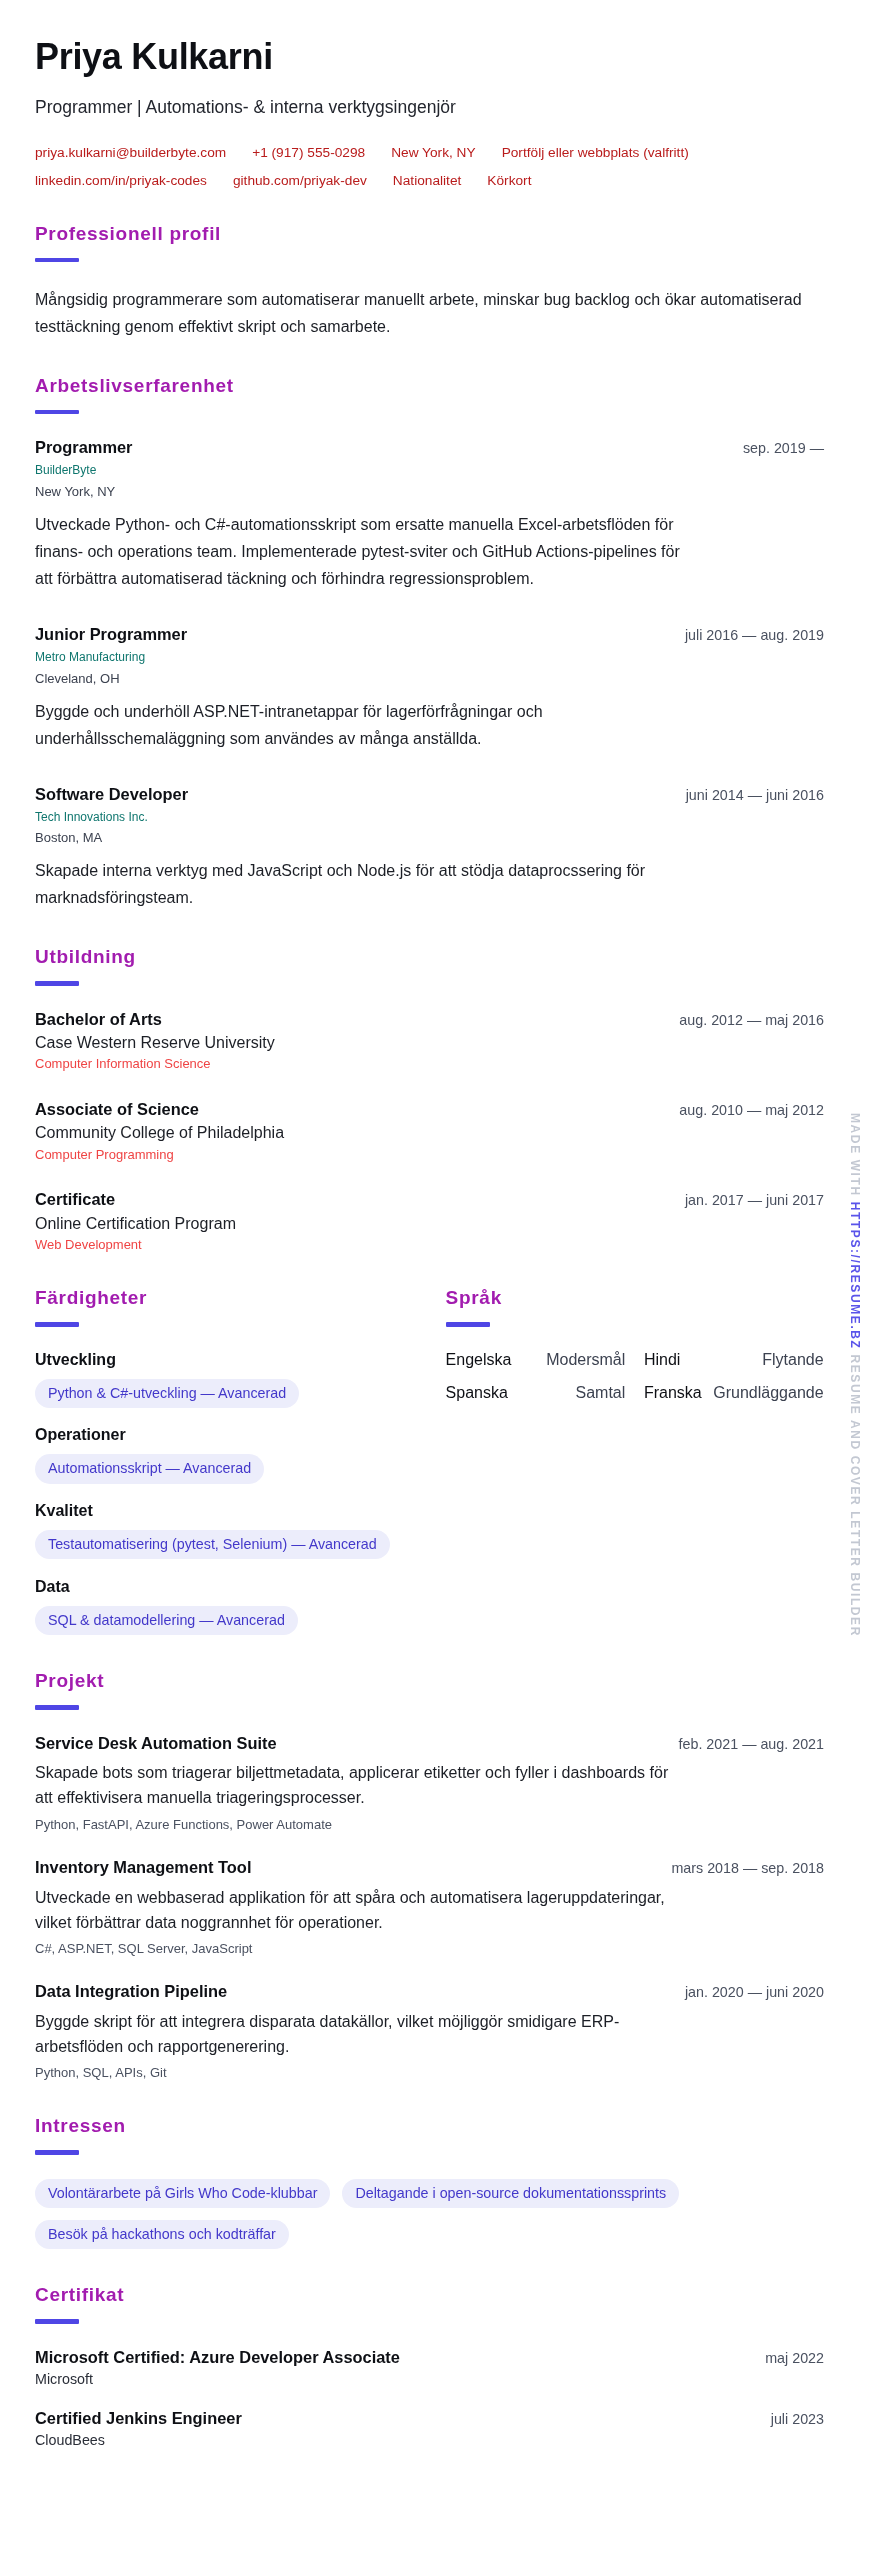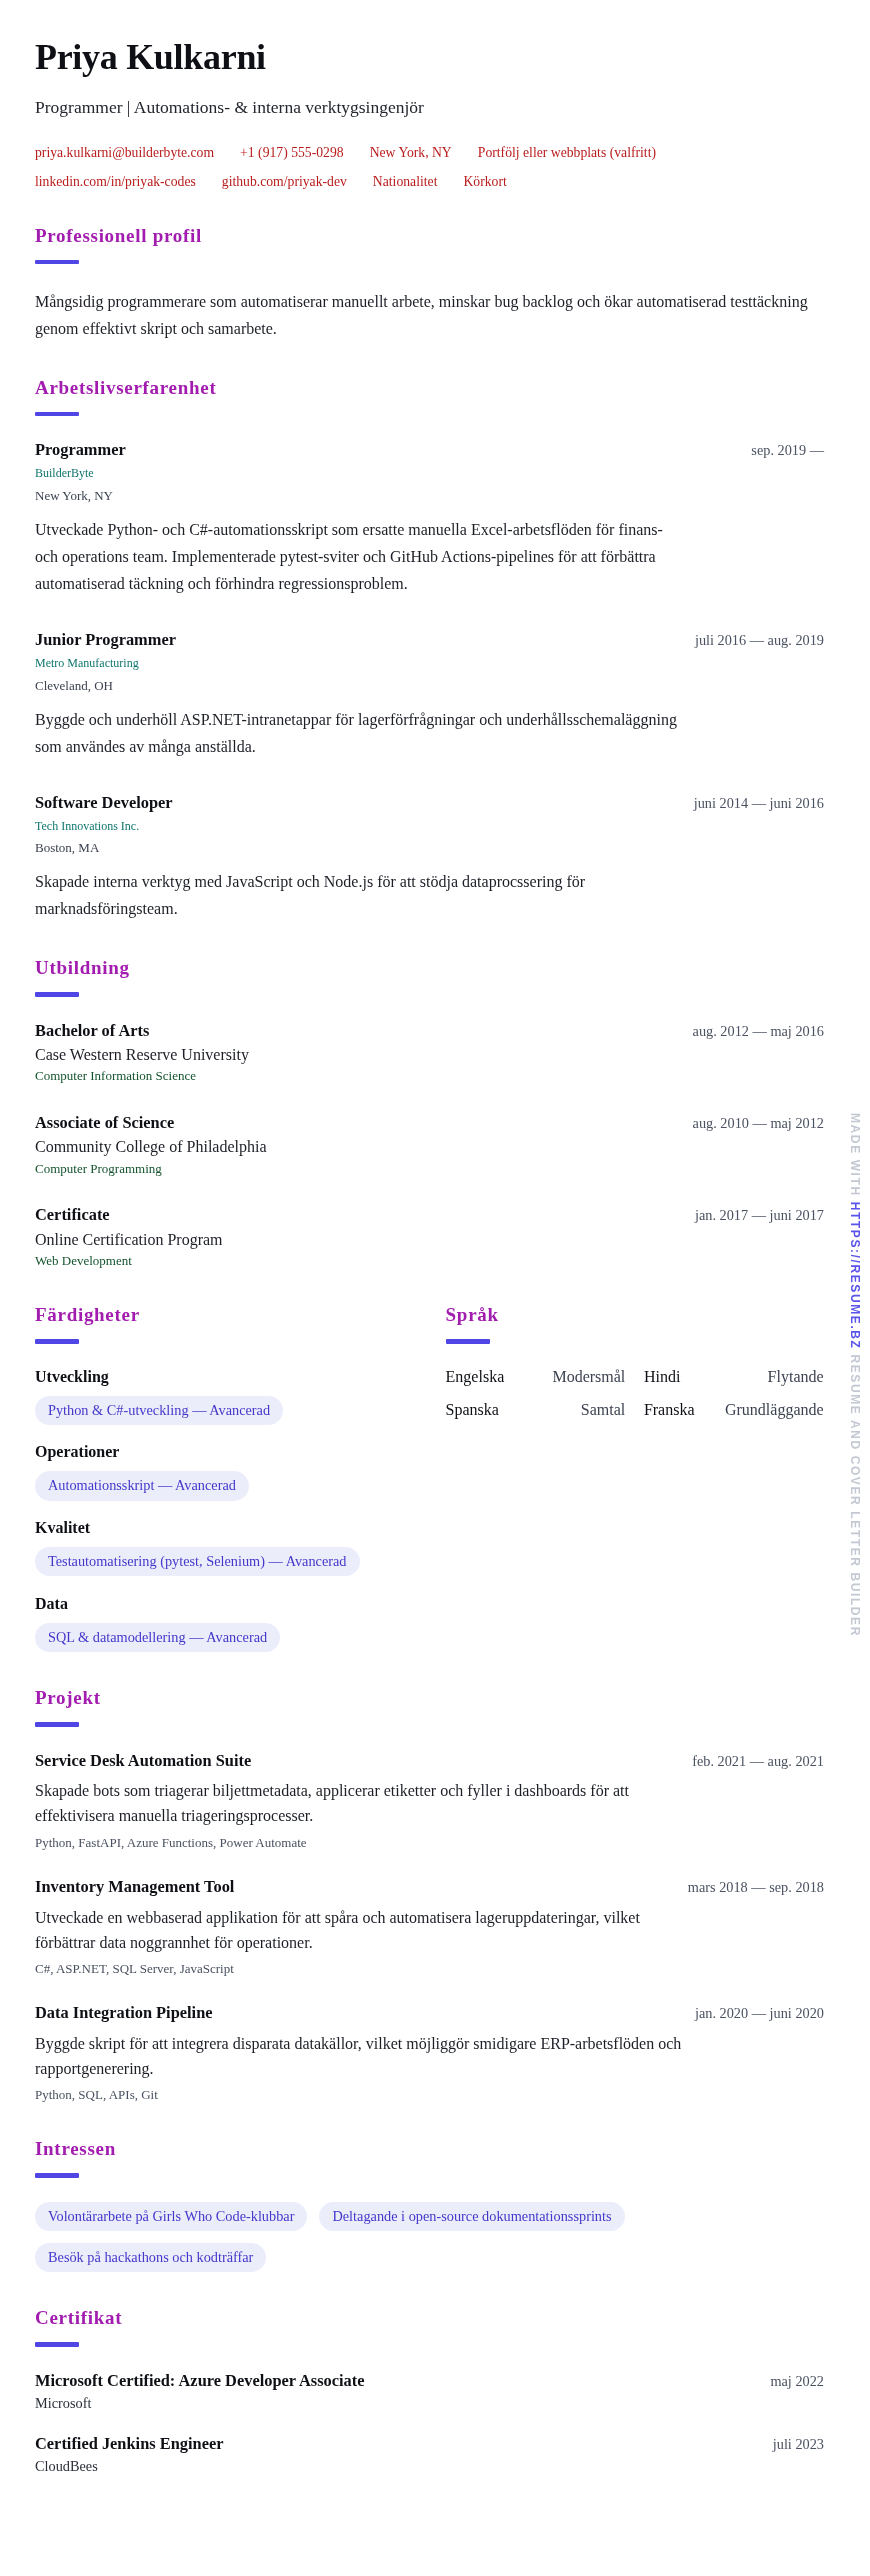--- a/index.html
+++ b/index.html
@@ -1,21 +1,21 @@
 <!DOCTYPE html>
 <html style="font-size:8.8px"><head>
 <meta charset="utf-8">
 <style>
   html,body { margin:0; padding:0; background:#ffffff; }
   .page {
     position:relative; width:870px; height:2576px; overflow:hidden;
     background:#ffffff; color:#16181d;
     font-family:"Liberation Sans", sans-serif;
   }
-  .inner { padding:36px 46px 0 35px;font-family:Liberation Serif, serif; }
+  .inner { padding:36px 46px 0 35px; }
 
   
   .name { font-size:36px; font-weight:700; letter-spacing:-0.3px; color:#0e1015; }
   .subtitle { margin-top:18.6px; font-size:17.5px; color:#23262e; }
   .contacts { margin-top:27px; display:flex; gap:26px; font-size:13.7px; color:#b91c1c; flex-wrap:nowrap; }
   .contacts.second { margin-top:13px; }
 
   
   .section { margin-top:35px; }
   .sec-title { font-size:19px; font-weight:700; letter-spacing:0.7px; color:#a21caf; }
@@ -29,21 +29,21 @@
   .item-title { font-size:16.4px; font-weight:700; color:#0e1015; }
   .item-date { font-size:14.3px; color:#4a5160; white-space:nowrap; margin-left:16.4px; }
 
   .job { margin-top:33px; }
   .company { margin-top:6px; font-size:12px; color:#0f766e; }
   .location { margin-top:6.6px; font-size:13px; color:#3c4250; }
   .desc { margin-top:12px; font-size:16px; line-height:27px; color:#1c1f26; max-width:647px; }
 
   .edu { margin-top:28.5px; }
   .school { margin-top:5.5px; font-size:16px; color:#1c1f26; }
-  .field { margin-top:4.4px; font-size:13px; color:#14532d; }
+  .field { margin-top:4.4px; font-size:13px; color:#ef4444; }
 
   .twocol { display:grid; grid-template-columns:392px 378px; column-gap:18.6px; align-items:start; }
 
   .skill-group { margin-top:18.6px; }
   .skill-label { font-size:16px; font-weight:700; color:#0e1015; }
   .pill {
     display:inline-block; padding:7.1px 13px; background:#ecedfb; border-radius:15.3px;
     font-size:14.3px; color:#4338ca; line-height:1.05;
   }
   .skill-group .pill { margin-top:10px; }

